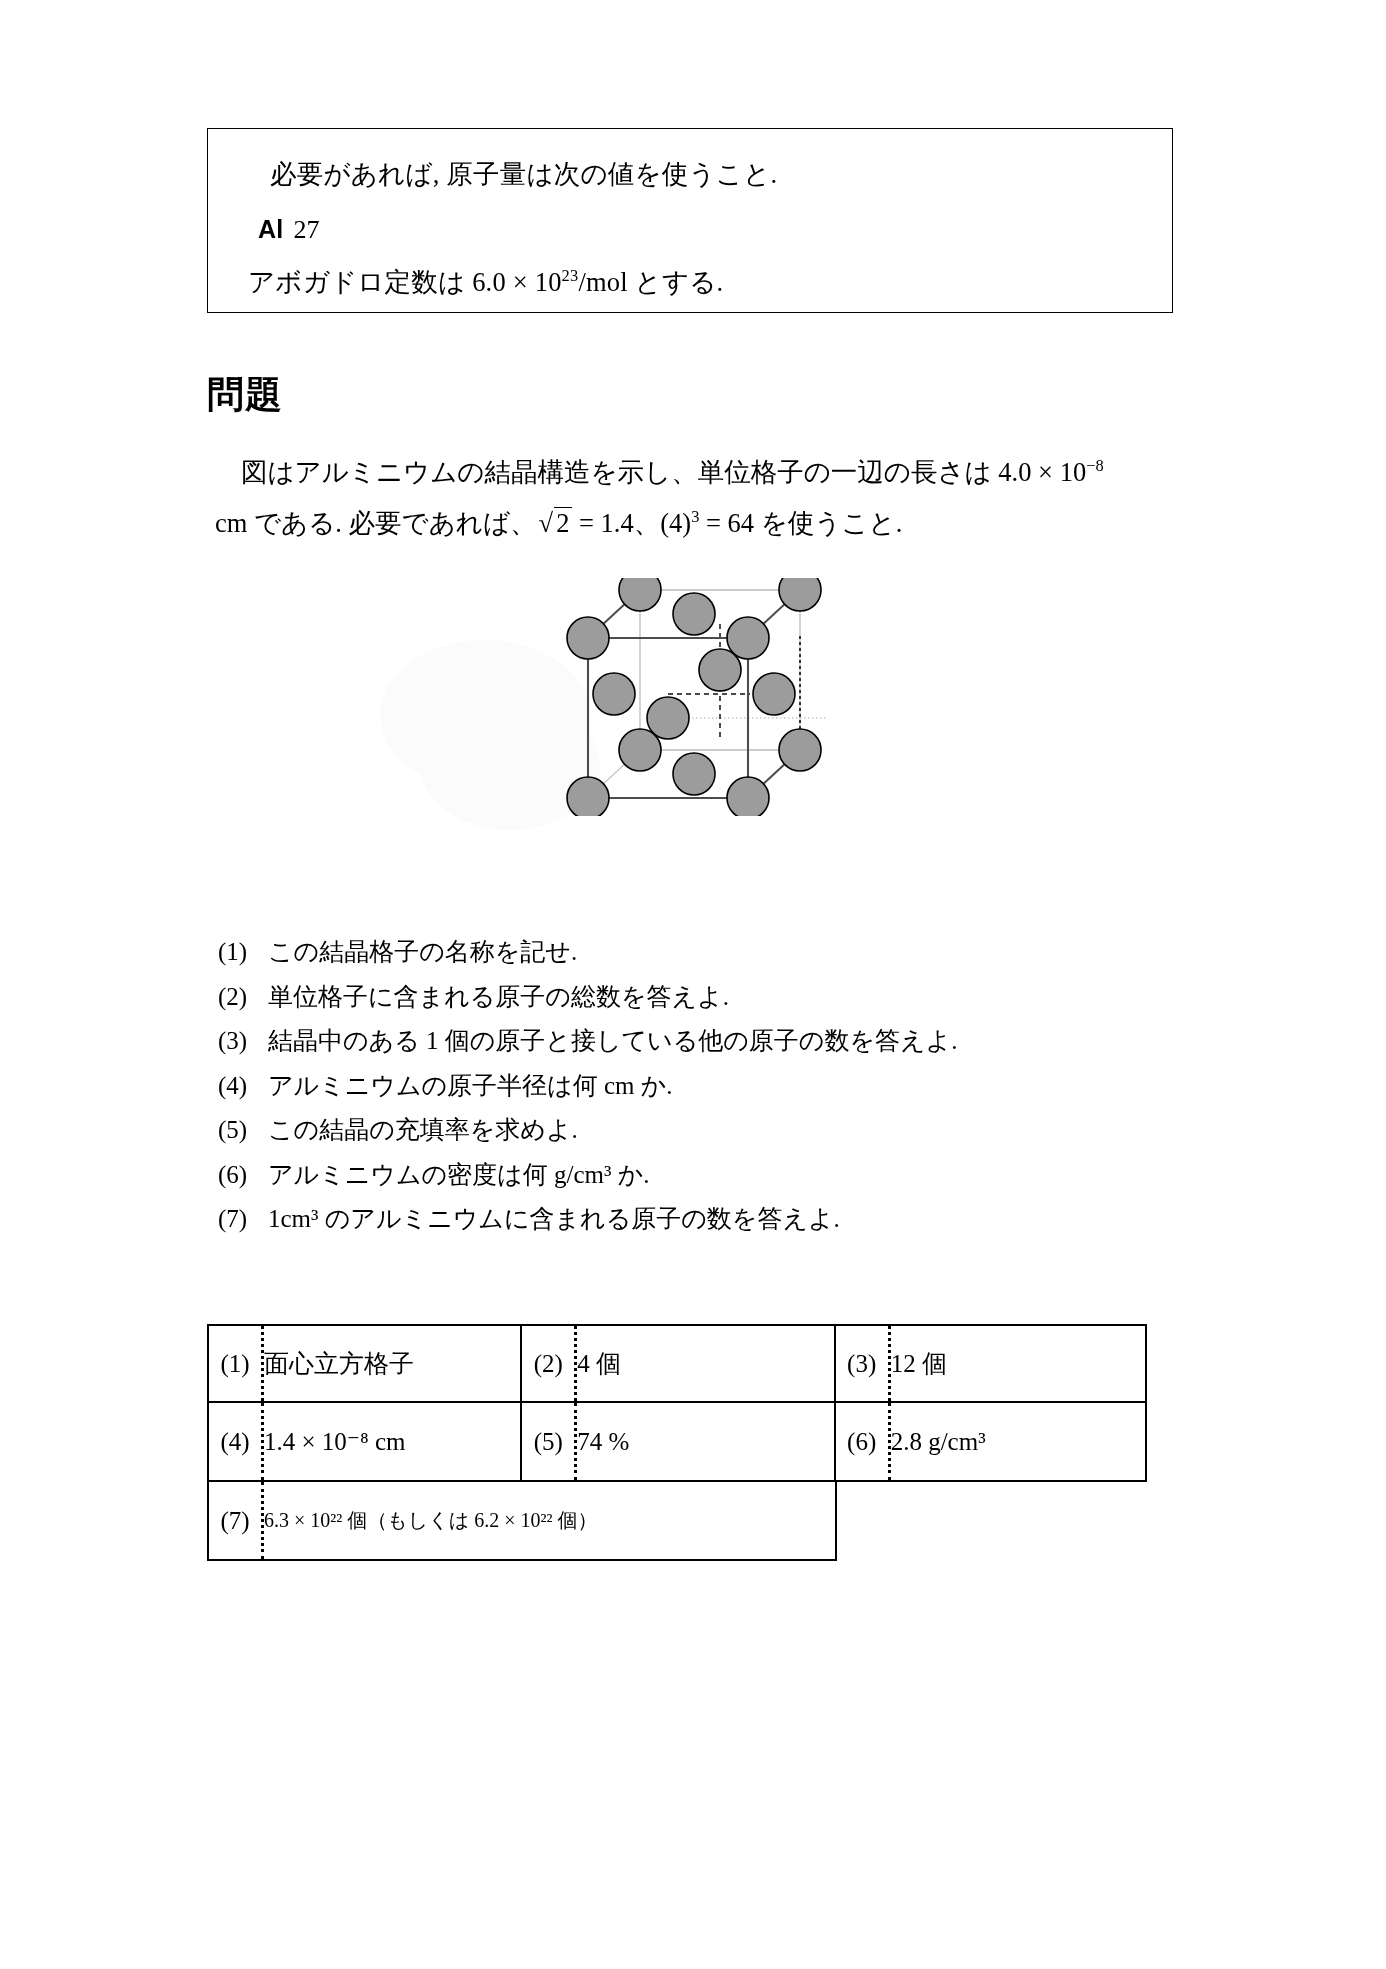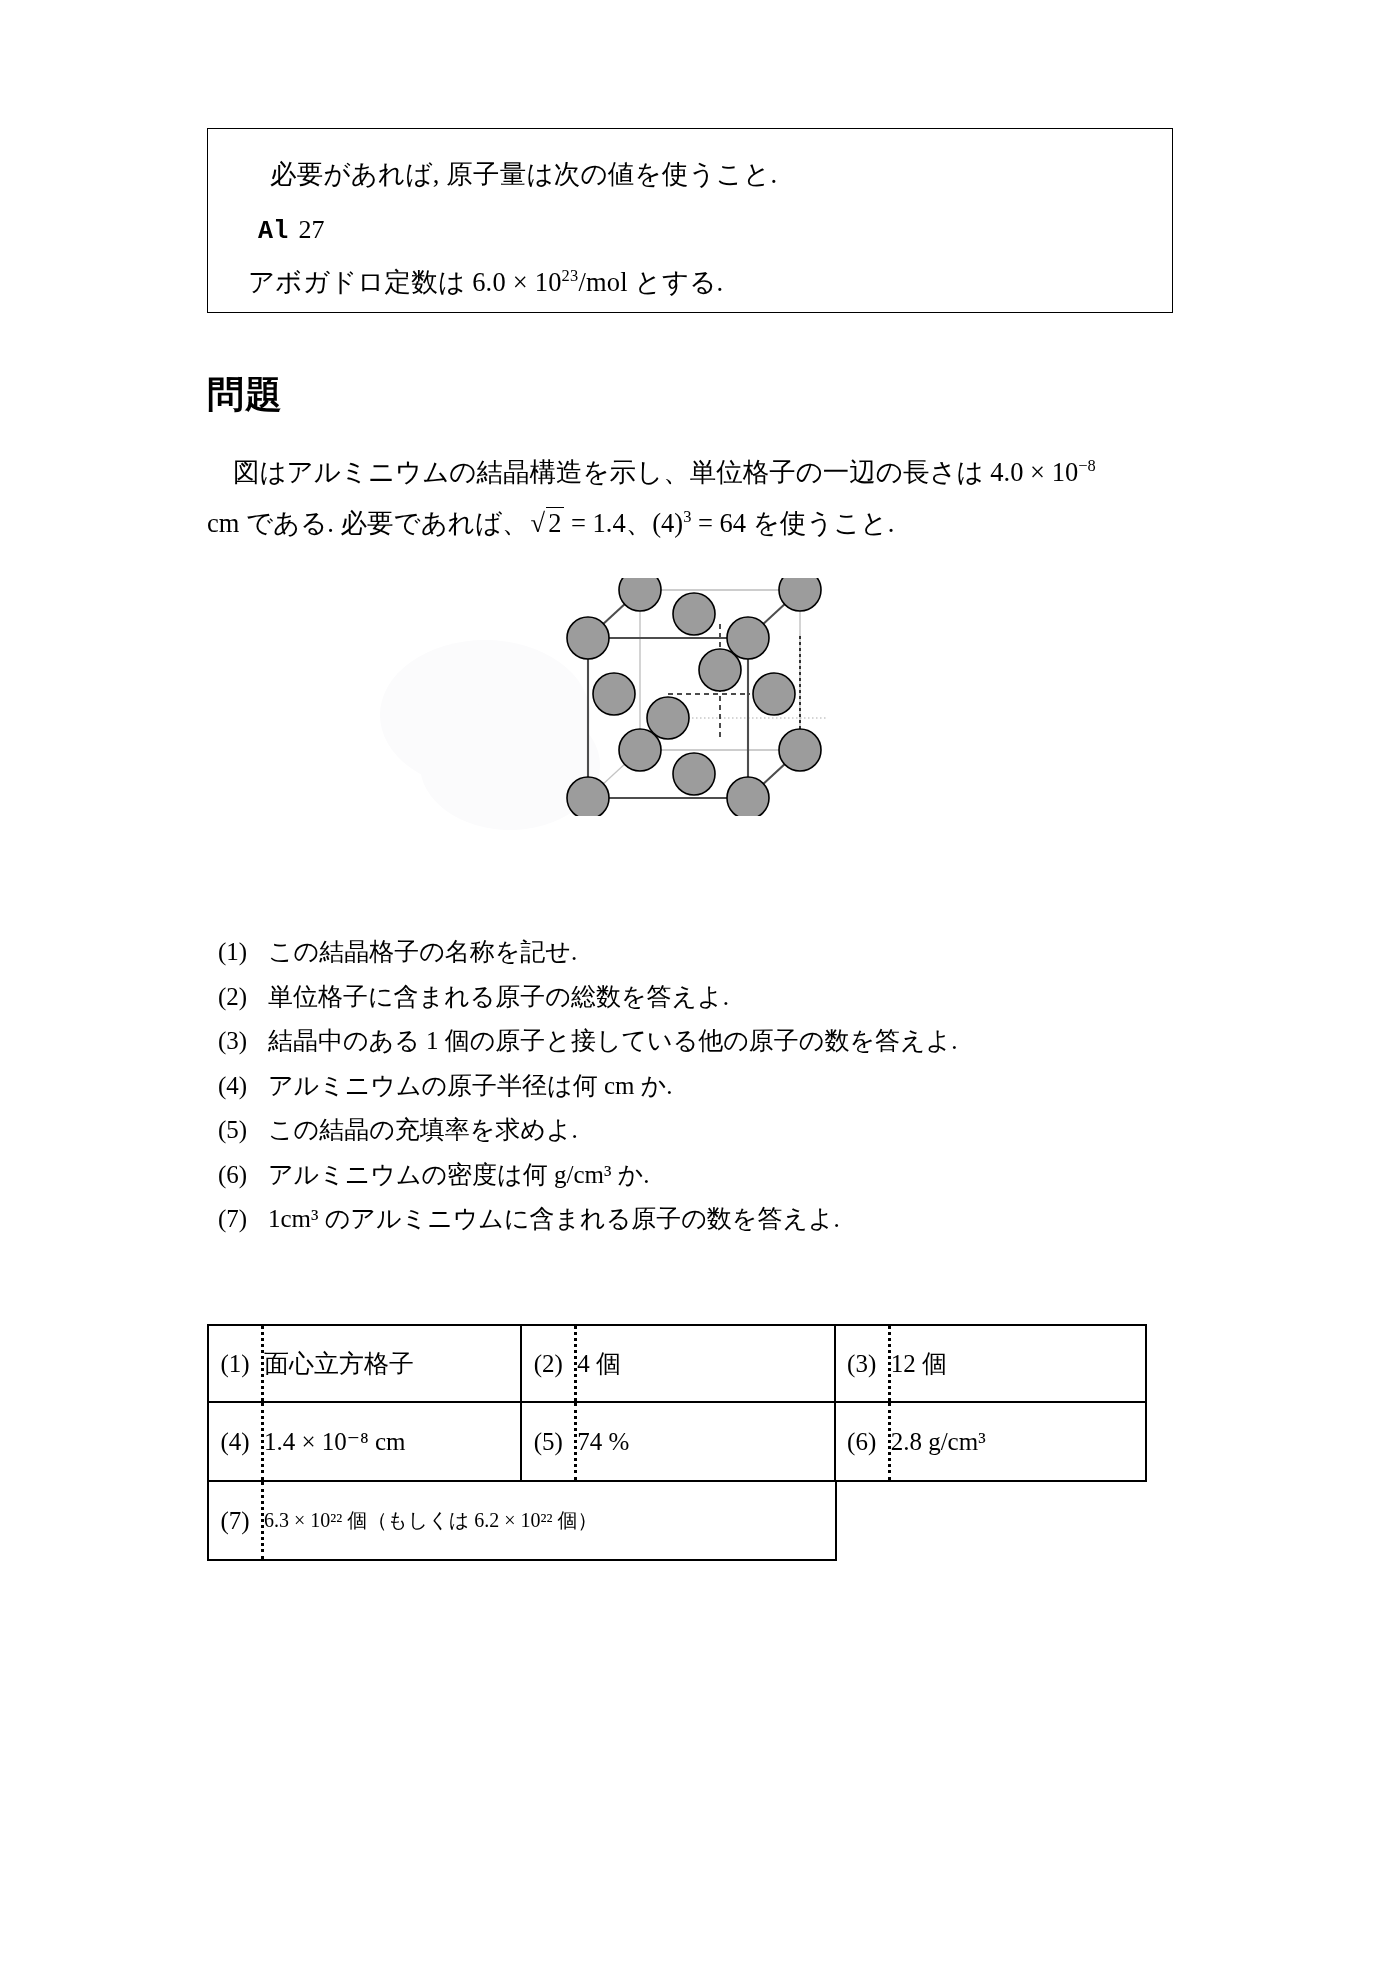--- a/index.html
+++ b/index.html
@@ -37,21 +37,21 @@
     font-size: 26.5px;
     line-height: 1.0;
     white-space: nowrap;
     letter-spacing: 0.2px;
   }
   .notice-l1 { position: absolute; left: 62px; top: 32px; }
   .notice-l2 { position: absolute; left: 50px; top: 87px; }
   .notice-l3 { position: absolute; left: 40px; top: 140px; }
 
   .el-sym {
-    font-family: Liberation Mono, monospace;
+    font-family: Liberation Sans, sans-serif;
     font-weight: bold;
     font-size: 25px;
     margin-top: 37px;
   }
   .el-mass {
     font-size: 26px;
     margin-left: 10px;
   }
 
   
@@ -68,21 +68,21 @@
 
   
   .statement {
     position: absolute;
     left: 207px;
     top: 447px;
     width: 970px;
     font-size: 26.5px;
     line-height: 51px;
   }
-  .statement .ln { white-space: nowrap; display: block; }
+  .statement .ln { white-space: nowrap; display: block; margin-left: 8px; }
   .indent { padding-left: 26px; }
   .num { font-family: "Liberation Serif","DejaVu Serif",serif; }
   sup.exp { font-size: 0.62em; vertical-align: super; line-height: 0; }
 
   .sqrt {
     display: inline-block;
     position: relative;
     padding-left: 2px;
   }
   .sqrt .radicand {

